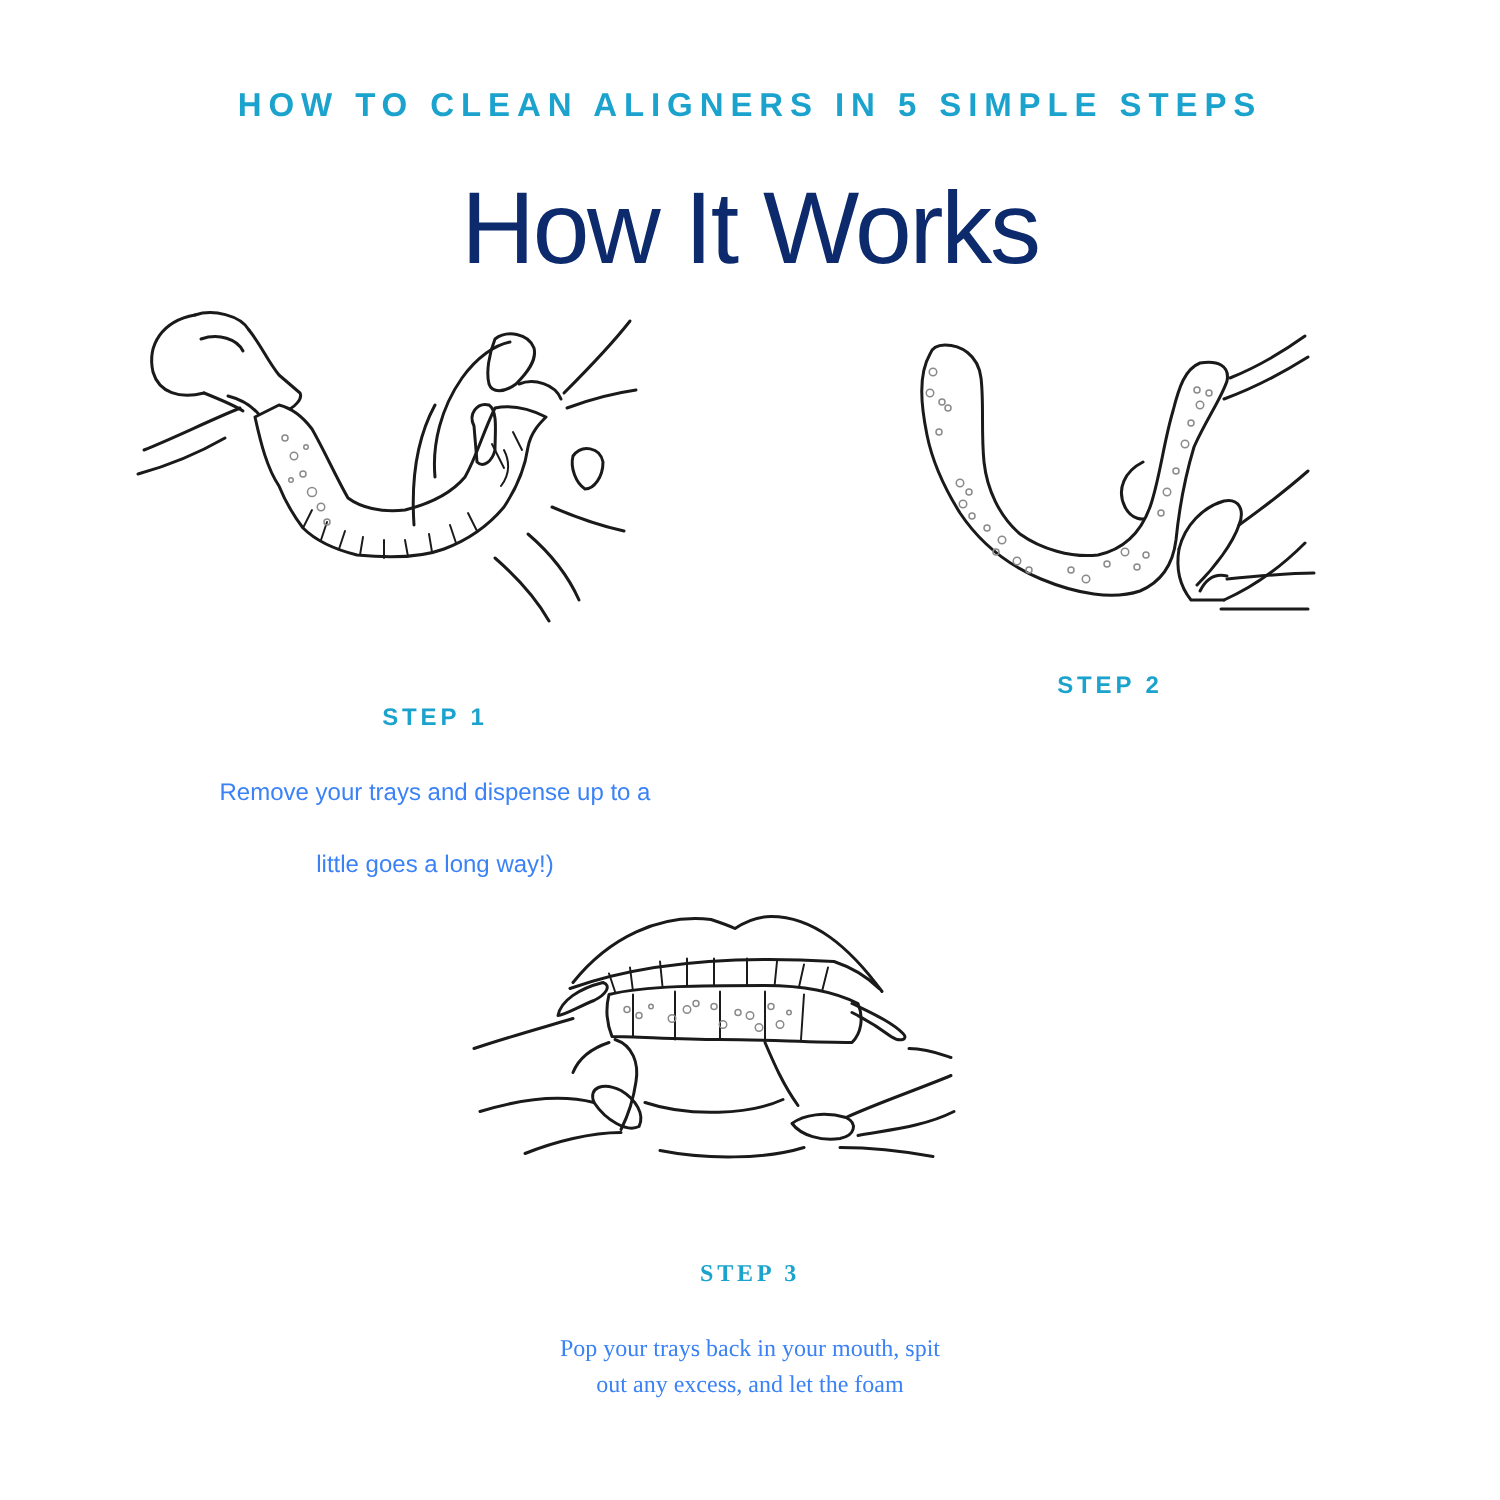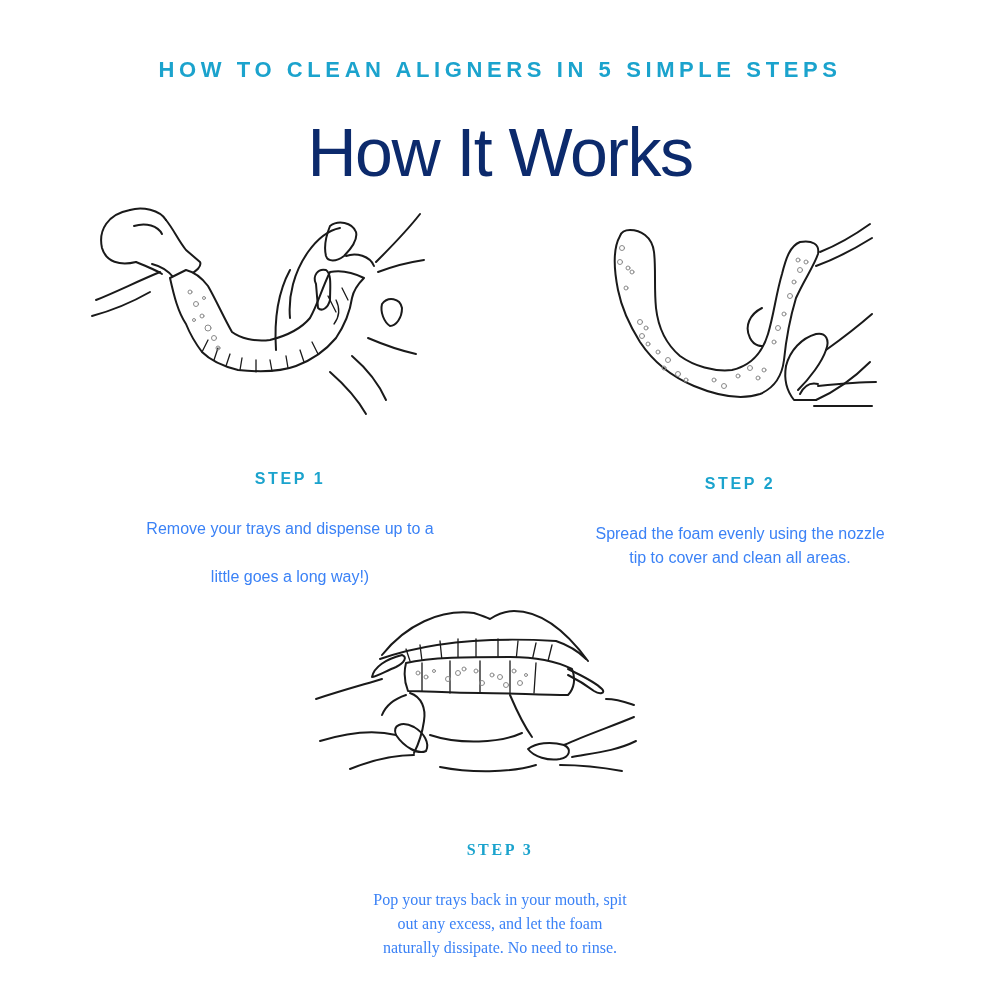--- a/index.html
+++ b/index.html
@@ -222,28 +222,23 @@
 
 <div class="step" style="left:110px; top:469px; width:360px;text-align:center;">
   <div class="step-label">STEP 1</div>
   <p class="step-text">
     <span>Remove your trays and dispense up to a</span><br>
     <br>
     <span>little goes a long way!)</span>
   </p>
 </div>
 
-<div class="step" style="left:560px; top:474px; width:360px;">
+<div class="step" style="left:560px; top:448px; width:360px;">
   <div class="step-label">STEP 2</div>
-  <p class="step-text">
-    <span>Spread the foam evenly using the nozzle</span><br>
-    <span>tip to cover and clean all areas.</span>
-  </p>
 </div>
 
 <div class="step" style="left:320px; top:840px; width:360px;font-family:Liberation Serif, serif;">
   <div class="step-label">STEP 3</div>
   <p class="step-text">
     <span>Pop your trays back in your mouth, spit</span><br>
     <span>out any excess, and let the foam</span><br>
-    <span>naturally dissipate. No need to rinse.</span>
   </p>
 </div>
 
 </body></html>

